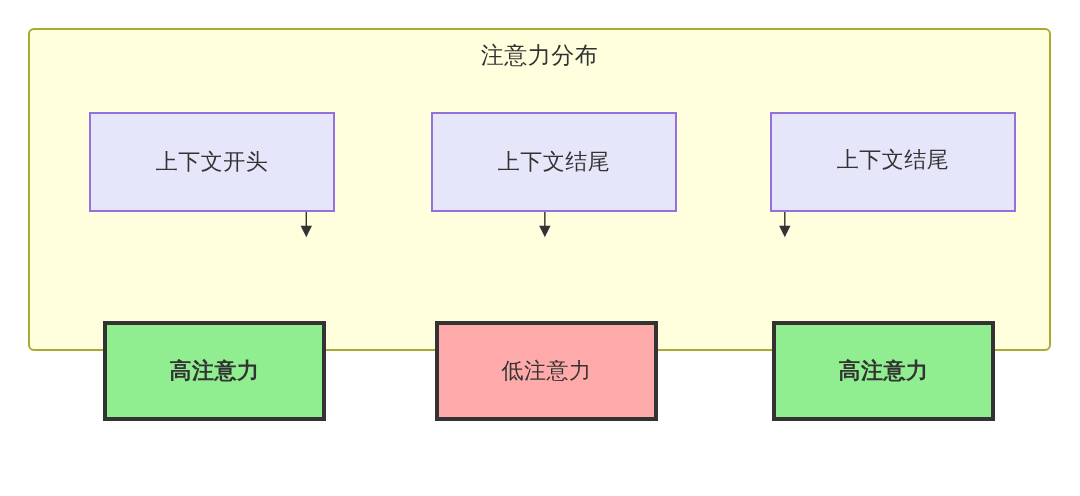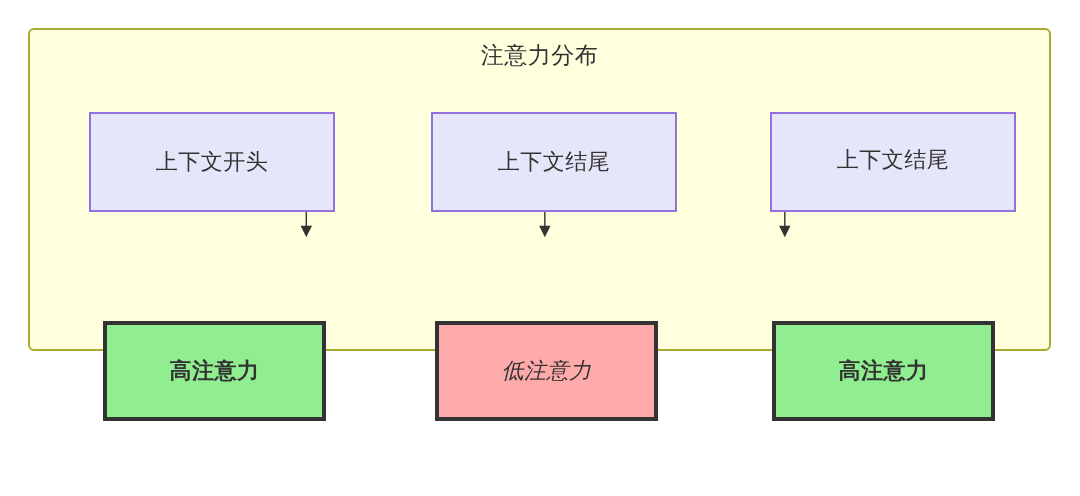--- a/index.html
+++ b/index.html
@@ -80,21 +80,21 @@
 
   .fill-high { background: #90ee90; font-weight: bold; }
   .fill-low  { background: #ffaaaa; }
 
   
   .col-0 .node-context  { left: 59px; }
   .col-1 .node-context  { left: 401px; }
   .col-2 .node-context  { left: 740px; font-family: Liberation Mono, monospace; }
 
   .col-0 .node-attention { left: 73px; }
-  .col-1 .node-attention { left: 405px; font-style: italic; }
+  .col-1 .node-attention { left: 405px; }
   .col-2 .node-attention { left: 742px; }
 
   
   .edge-layer {
     position: absolute;
     left: 0;
     top: 0;
     width: 100%;
     height: 100%;
     pointer-events: none;

